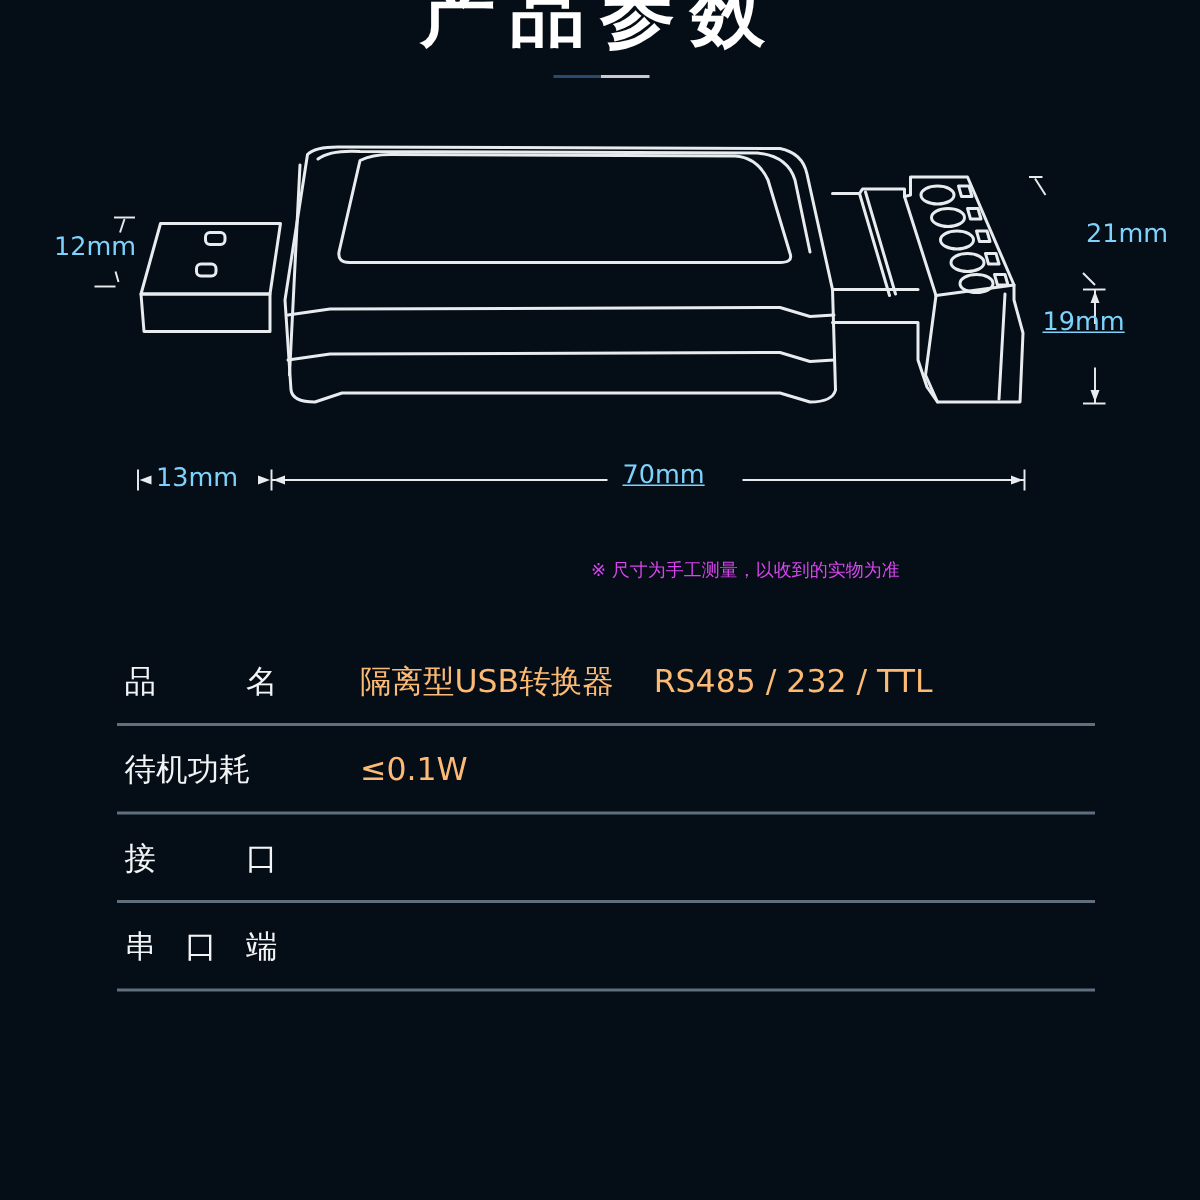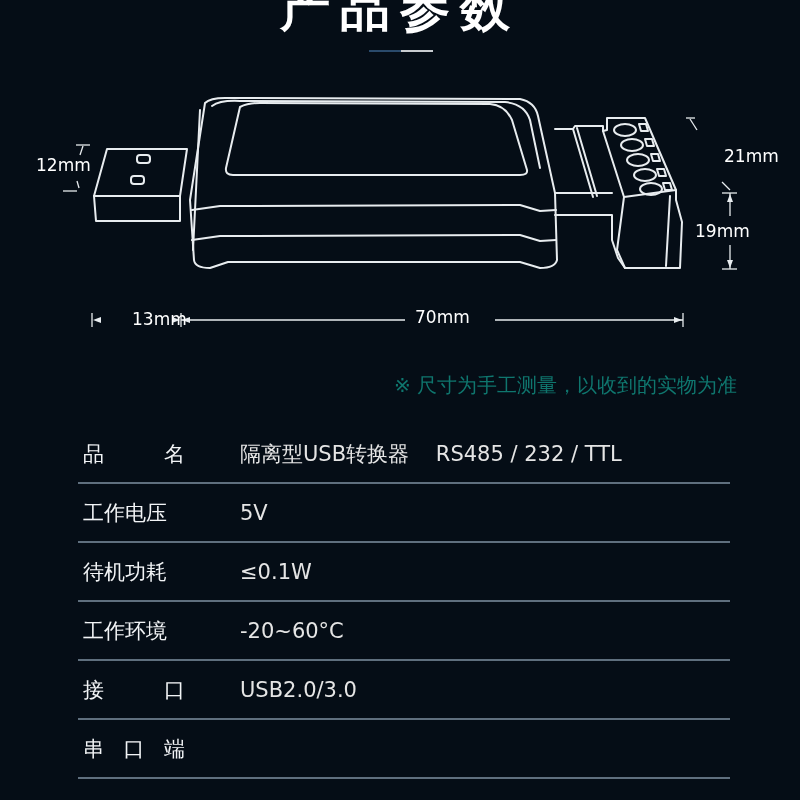--- a/index.html
+++ b/index.html
@@ -14,38 +14,38 @@
     position:absolute; top:-22px; left:0; width:800px; text-align:center;
     font-size:50px; font-weight:bold; color:#ffffff; letter-spacing:10px;
     line-height:60px;
   }
   .title-underline {
     position:absolute; top:50px; left:369px; width:64px; height:2px;
     background:linear-gradient(to right,#2a4a6b 0%,#2a4a6b 50%,#c8ccd0 50%,#c8ccd0 100%);
   }
   .drawing { position:absolute; left:0; top:80px; width:800px; height:280px; }
   .dim-label {
-    position:absolute; font-size:17px; color:#ffffff; white-space:nowrap;
+    position:absolute; font-size:17px; color:#7dd3fc; white-space:nowrap;
     font-family:"DejaVu Sans","Liberation Sans",sans-serif;
   }
   .note {
-    position:absolute; top:372px; left:394px; font-size:20px; color:#0f766e;
+    position:absolute; top:372px; left:394px; font-size:12px; color:#d946ef;
     white-space:nowrap;
   }
   .spec-table { position:absolute; left:78px; top:425px; width:652px; }
   .spec-row {
     position:relative; height:57px; border-bottom:2px solid #5f6f7e;
     display:flex; align-items:center;
   }
   .spec-row:first-child { height:57px; }
   .spec-label {
     width:162px; padding-left:5px; font-size:21px; color:#f2f4f6;
     display:flex; justify-content:space-between; box-sizing:border-box; padding-right:55px;
   }
-  .spec-value { font-size:21px; color:#e5e5e5; white-space:pre;text-align:center; }
+  .spec-value { font-size:21px; color:#fdba74; white-space:pre;text-align:center; }
 </style>
 </head>
 <body>
 
 <div class="title">产品参数</div>
 <div class="title-underline"></div>
 
 <svg class="drawing" viewBox="0 80 800 280" width="800" height="280" xmlns="http://www.w3.org/2000/svg">
   <g fill="none" stroke="#e8ecef" stroke-width="2" stroke-linejoin="round" stroke-linecap="round">
 
@@ -109,59 +109,46 @@
     <path d="M93 320 L101 317 L101 323 Z"></path>
     <path d="M180 320 L172 317 L172 323 Z"></path>
     <path d="M182 320 L190 317 L190 323 Z"></path>
     <path d="M682 320 L674 317 L674 323 Z"></path>
     <path d="M730 194 L727 202 L733 202 Z"></path>
     <path d="M730 268 L727 260 L733 260 Z"></path>
   </g>
 </svg>
 
 <div class="dim-label" style="left:36px;top:155px;">12mm</div>
-<div class="dim-label" style="left:104px;top:309px;margin-left:28px;">13mm</div>
-<div class="dim-label" style="left:415px;top:307px;">70mm</div>
+<div class="dim-label" style="left:104px;top:309px;">13mm</div>
+<div class="dim-label" style="left:415px;top:307px;text-decoration:underline;">70mm</div>
 <div class="dim-label" style="left:724px;top:146px;">21mm</div>
-<div class="dim-label" style="left:695px;top:221px;">19mm</div>
+<div class="dim-label" style="left:695px;top:205px;text-decoration:underline;">19mm</div>
 
 <div class="note">※ 尺寸为手工测量，以收到的实物为准</div>
 
 <div class="spec-table">
   <div class="spec-row">
     <div class="spec-label">
       <span>品</span>
       <span>名</span>
     </div>
     <div class="spec-value">隔离型USB转换器    RS485 / 232 / TTL</div>
   </div>
   <div class="spec-row">
     <div class="spec-label">
-      <span>工作电压</span>
-    </div>
-    <div class="spec-value">5V</div>
-  </div>
-  <div class="spec-row">
-    <div class="spec-label">
       <span>待机功耗</span>
     </div>
     <div class="spec-value">≤0.1W</div>
   </div>
   <div class="spec-row">
     <div class="spec-label">
-      <span>工作环境</span>
-    </div>
-    <div class="spec-value">-20~60°C</div>
-  </div>
-  <div class="spec-row">
-    <div class="spec-label">
       <span>接</span>
       <span>口</span>
     </div>
-    <div class="spec-value">USB2.0/3.0</div>
   </div>
   <div class="spec-row">
     <div class="spec-label">
       <span>串</span>
       <span>口</span>
       <span>端</span>
     </div>
   </div>
 </div>
 

